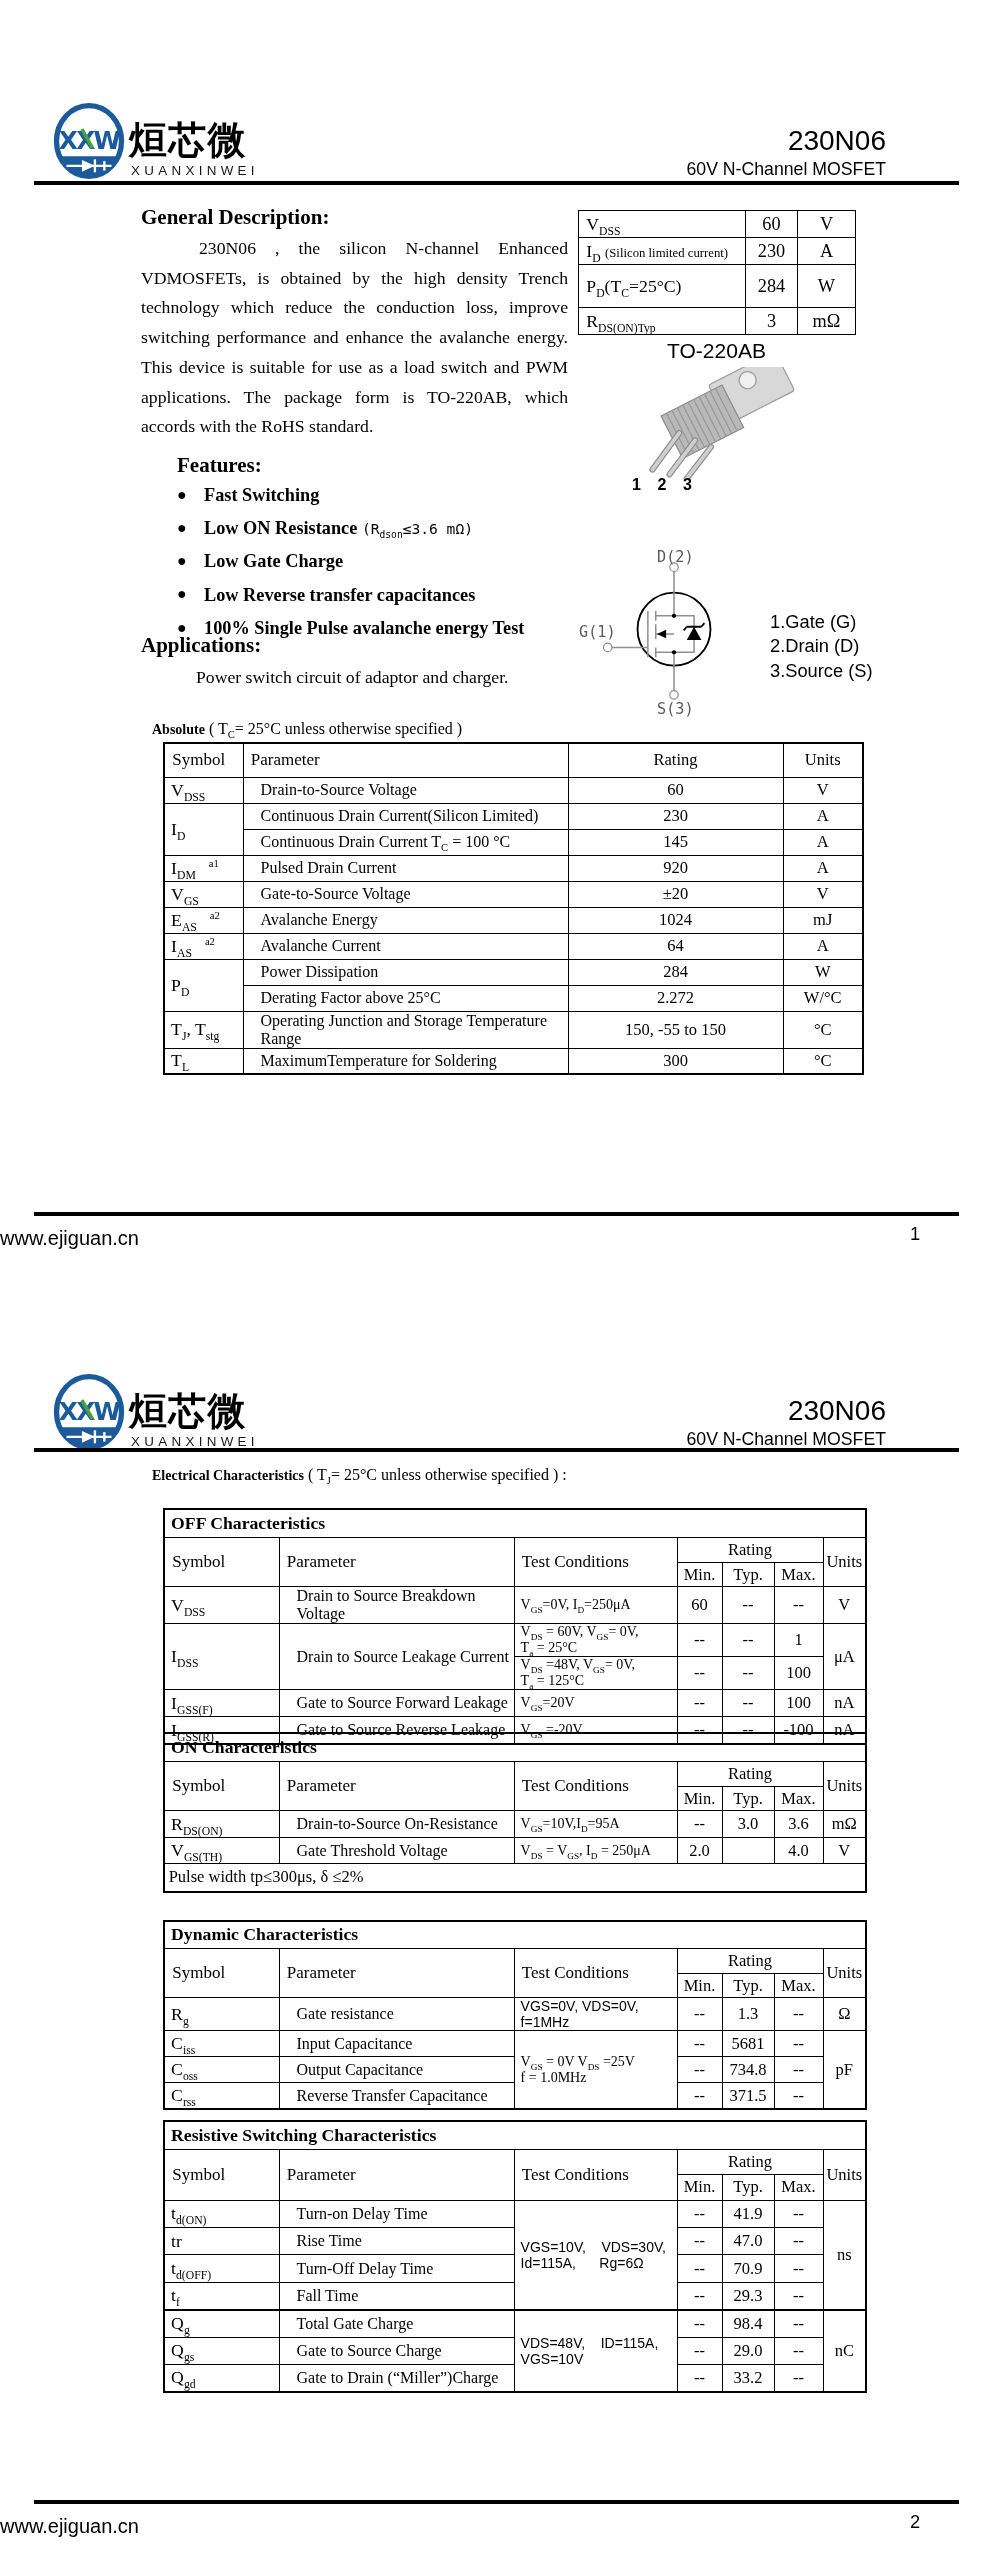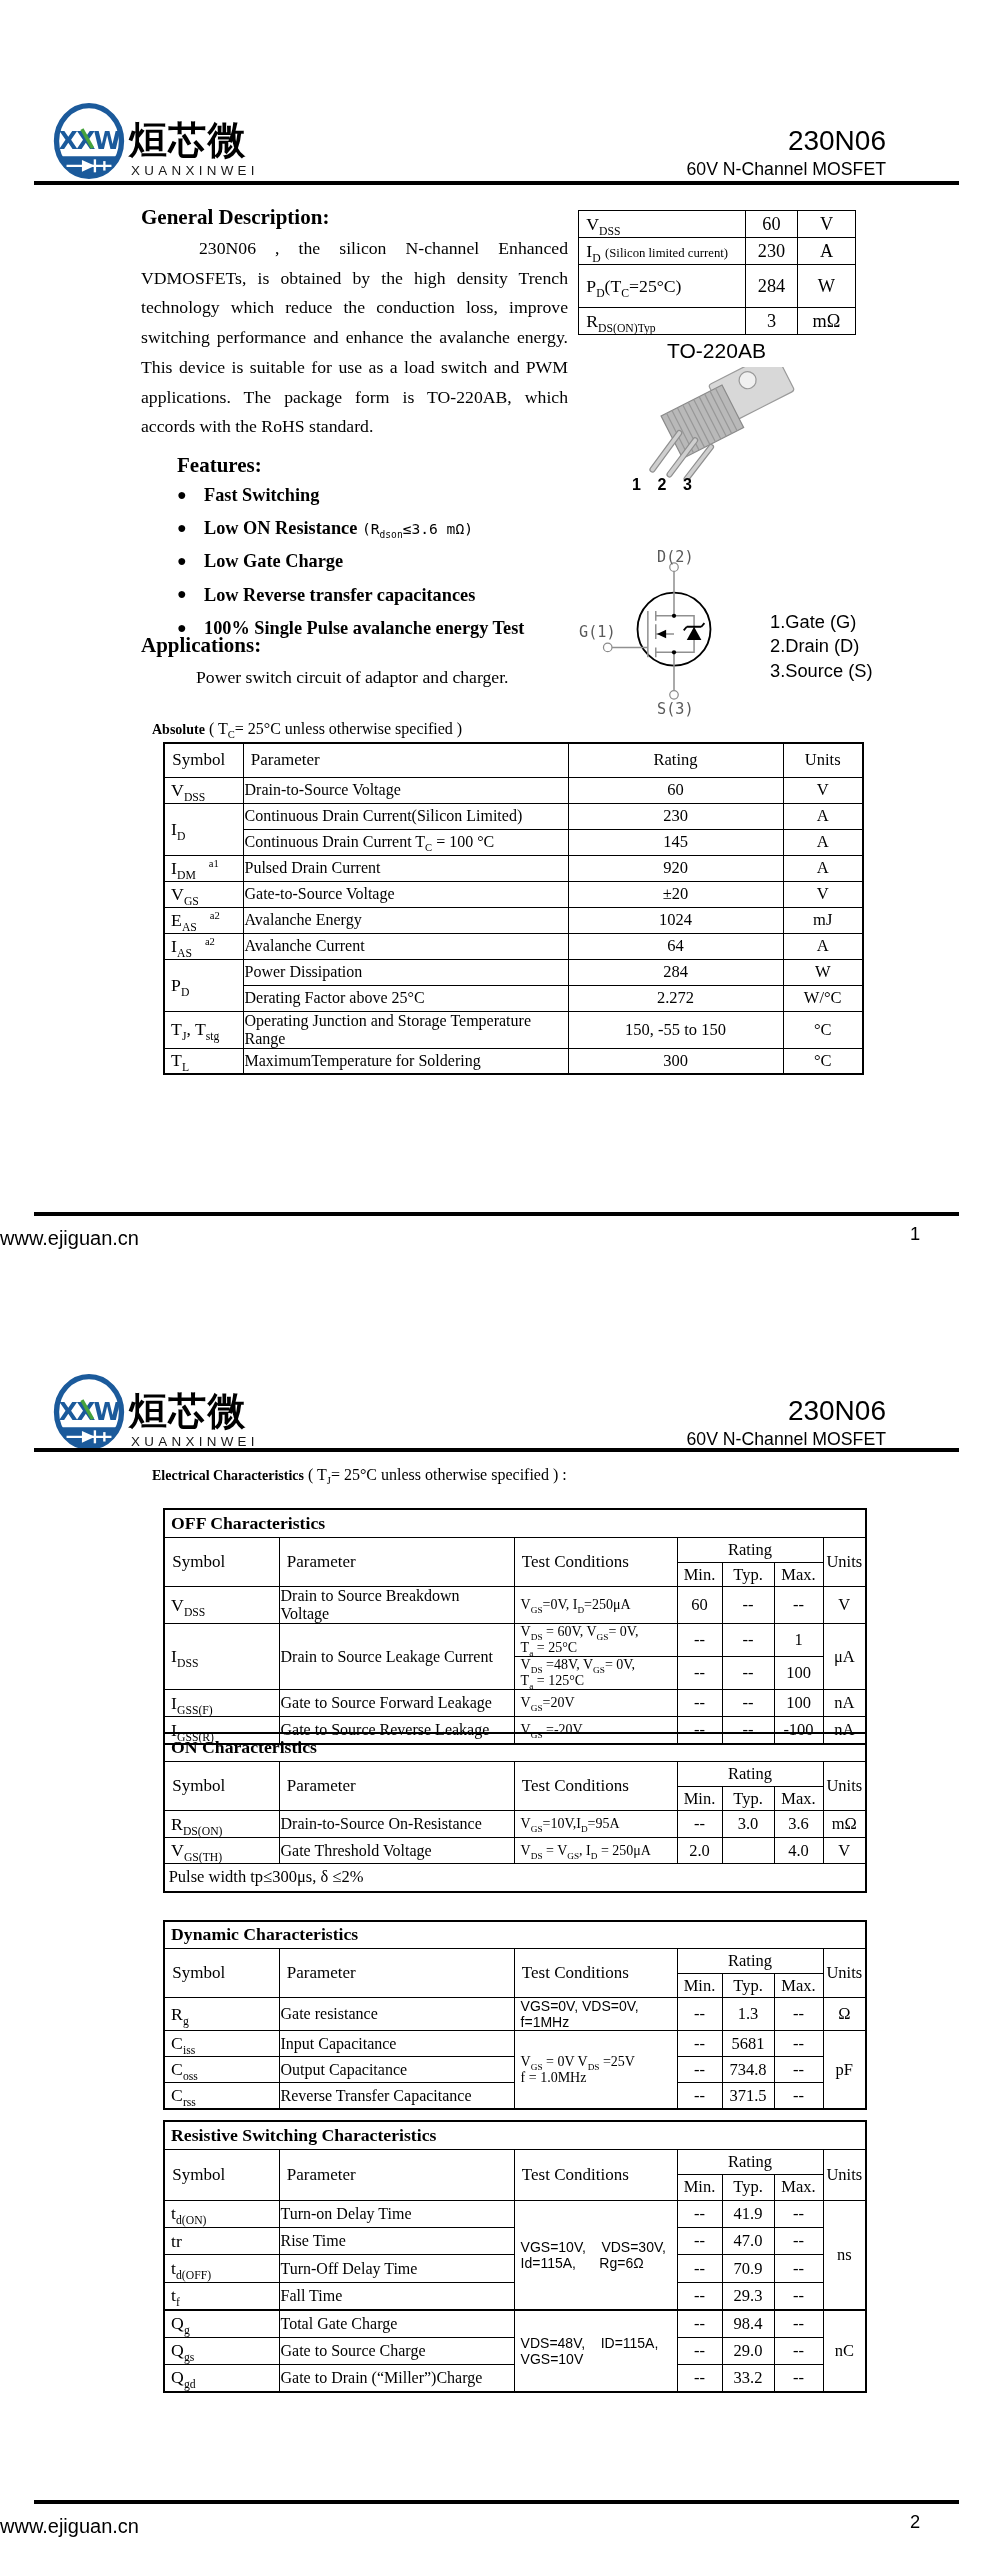--- a/index.html
+++ b/index.html
@@ -23,21 +23,21 @@
   .feat .sm{font-weight:400;font-family:"DejaVu Sans Mono",monospace;font-size:14.6px;}
   .apps-body{font-size:17.7px;}
   
   table{border-collapse:collapse;table-layout:fixed;}
   .t{border:2.4px solid #000;}
   .t td{border:1.2px solid #000;font-size:16.5px;padding:0 3.7px;overflow:hidden;}
   .t .ttl{font-weight:bold;font-size:17.7px;padding-left:6.1px;}
   .t .hl{padding-left:7.3px;font-size:17px;}
   .t .hc{text-align:center;font-size:16.5px;padding:0 1.2px;}
   .t .sym{font-size:17.7px;padding-left:6.1px;}
-  .t .par{padding-left:1px;font-size:16px;}
+  .t .par{padding-left:17px;font-size:16px;}
   .t .tc{padding-left:6.1px;font-size:14px;white-space:pre-wrap;}
   .t .tc-sans{font-family:"Liberation Sans",sans-serif;font-size:14px;}
   .t .c{text-align:center;}
   .t tr.sep>td{border-top:2.4px solid #000;}
   .mini{border:1.8px solid #000;}
   .mini td{border:1.2px solid #000;}
   .mini .sym{font-size:17.7px;padding-left:7.3px;}
   .mini .c{text-align:center;font-size:18.3px;}
   .note-row{font-size:17px;padding-left:6.1px;}
   

